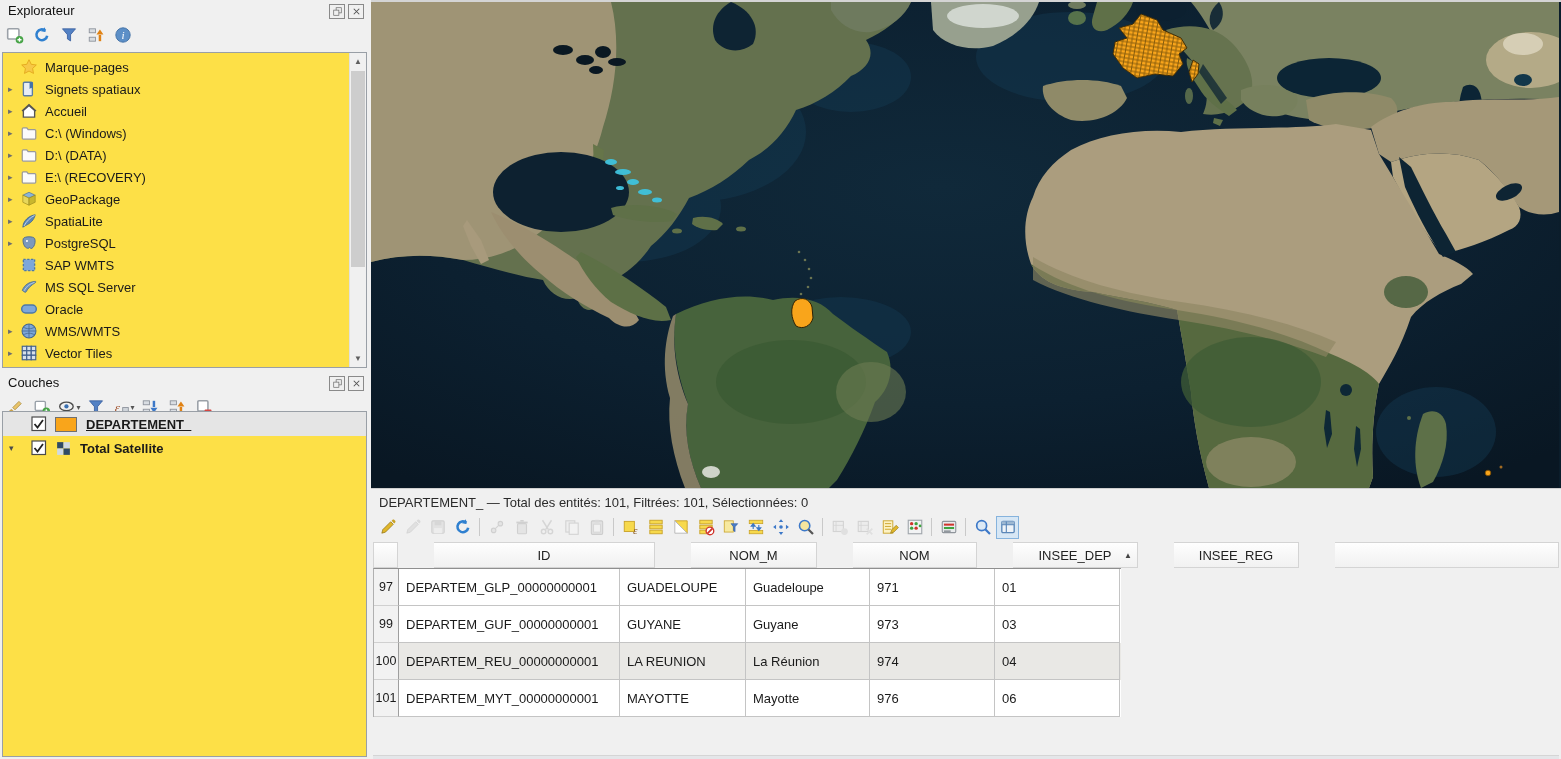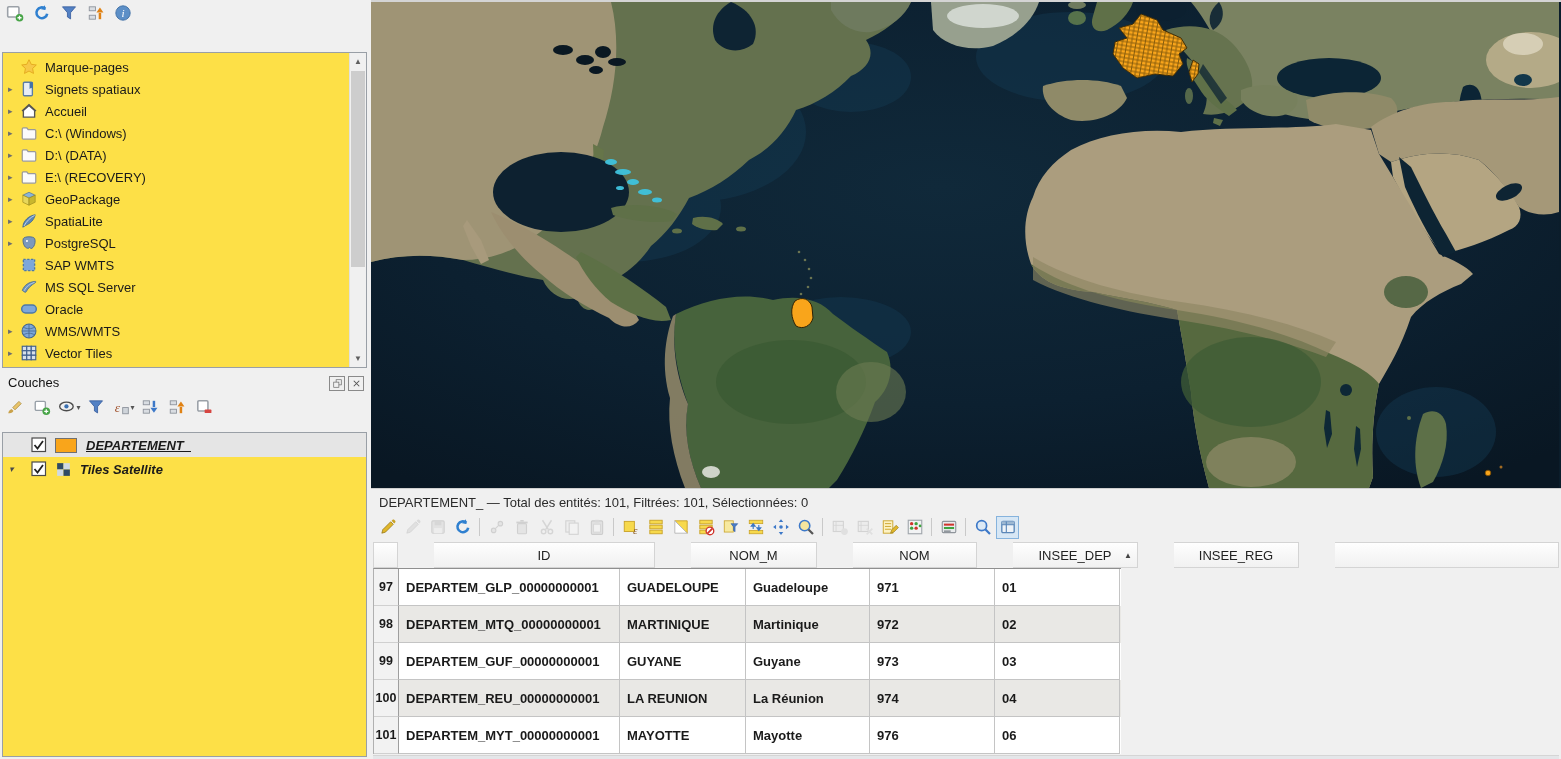--- a/index.html
+++ b/index.html
@@ -24,21 +24,21 @@
   .tw-arrow { width:15px; padding-left:5px; font-size:9px; color:#6d6d6d; flex:none; }
   .tw-icon { width:18px; height:18px; margin:0 7px 0 2px; flex:none; }
   .tw-label { white-space:nowrap; }
 
   .vscroll { position:absolute; right:0; top:0; bottom:0; width:17px; background:#f0f0f0; border-left:1px solid #e0e0e0; }
   .vs-btn { position:absolute; left:0; right:0; height:17px; color:#5f5f5f; font-size:8px; text-align:center; line-height:17px; }
   .vs-up { top:0; } .vs-down { bottom:0; }
   .vs-thumb { position:absolute; left:1px; right:1px; top:18px; height:196px; background:#cdcdcd; }
 
   #layers-panel { top:372px; height:387px; }
-  #layers-panel .treebox { top:60px; bottom:2px;font-style:italic; }
+  #layers-panel .treebox { top:39px; bottom:2px; }
   .layer-row { height:24px; display:flex; align-items:center; }
   .layer-row.sel { background:#e5e5e5; }
   .lr-arrow { width:16px; padding-left:6px; font-size:9px; color:#4a4a4a; flex:none; }
   .lr-check { width:16px; height:16px; margin:0 8px 0 12px; flex:none; }
   .lr-swatch { width:22px; height:15px; margin-right:9px; border:1px solid #707070; flex:none; }
   .lr-icon { width:17px; height:17px; margin-right:8px; flex:none; }
   .lr-label { font-weight:bold; }
   .lr-label.und { text-decoration:underline; }
 
   #map { position:absolute; left:371px; top:0; width:1190px; height:489px; border-top:2px solid #d4d4d4; border-bottom:1px solid #cfcfcf; background:#0b1d2b; }
@@ -48,32 +48,52 @@
   .t-toolbar { display:flex; align-items:center; gap:2px; padding:4px 0 0 5px; height:30px; }
   .t-toolbar .tbtn { width:23px; height:23px; }
 
   #grid { position:absolute; left:2px; top:52px; right:2px; bottom:5px; }
   .g-head { display:flex; height:26px;gap:36px; }
   .g-hcell { background:linear-gradient(#fefefe,#f1f1f1); border:1px solid #d4d4d4; border-left:none; position:relative; display:flex; align-items:center; justify-content:center; font-size:13px; color:#222; }
   .g-hcell:first-child { border-left:1px solid #d4d4d4; }
   .g-hfill { flex:1; background:linear-gradient(#fefefe,#f1f1f1); border:1px solid #d4d4d4; border-left:none; }
   .sort-arrow { position:absolute; right:5px; top:8px; font-size:8px; color:#444; }
   .g-body { border-top:1px solid #8f8f8f; width:748px; border-left:1px solid #b0b0b0; }
-  .g-row { display:flex; height:37px; background:#fff;font-weight:bold; }
+  .g-row { display:flex; height:37px; background:#fff; }
   .g-row.alt { background:#e9e8e5; }
   .g-rownum { width:25px; background:#f2f2f2; border-right:1px solid #9e9e9e; border-bottom:1px solid #d0d0d0; display:flex; align-items:center; justify-content:center; font-size:12.5px; flex:none; }
   .g-cell { padding:16px 7px; display:flex; align-items:center; border-right:1px solid #c4c4c4; border-bottom:1px solid #c4c4c4; overflow:hidden; white-space:nowrap; flex:none; }
   .hscrollbar { position:absolute; left:2px; right:2px; bottom:0; height:4px; background:#e4e6e9; border-top:1px solid #d5d5d5; }
 
   svg { display:block; }
 </style>
 </head>
 <body>
 
 <div class="panel" id="explorer" style="top:0;height:371px;">
+  <div class="panel-titlebar">
+    <span class="panel-title">Explorateur</span>
+    <span class="winbtns" id="explorer-winbtns">
+        <button class="winbtn">
+          <span>
+            <svg viewBox="0 0 16 16" width="11" height="11">
+              <rect x="6" y="2.5" width="7.5" height="7.5" fill="none" stroke="#666"></rect>
+              <rect x="2.5" y="6" width="7.5" height="7.5" fill="#f0f0f0" stroke="#666"></rect>
+            </svg>
+          </span>
+        </button>
+        <button class="winbtn">
+          <span>
+            <svg viewBox="0 0 16 16" width="11" height="11">
+              <path d="M4 4l8 8M12 4l-8 8" stroke="#555" stroke-width="1.5"></path>
+            </svg>
+          </span>
+        </button>
+      </span>
+  </div>
   <div class="toolbar" id="explorer-toolbar">
       <button class="tbtn">
         <span>
           <svg viewBox="0 0 16 16" width="18" height="18">
             <rect x="1.5" y="2.5" width="10" height="9" rx="1" fill="#fff" stroke="#9ba1a8" stroke-width="1.4"></rect>
             <circle cx="12" cy="12.2" r="3.4" fill="#47a447"></circle>
             <path d="M12 10.4v3.6M10.2 12.2h3.6" stroke="#fff" stroke-width="1.2"></path>
           </svg>
         </span>
       </button>
@@ -381,21 +401,21 @@
             </svg>
           </span>
           <span class="lr-icon">
             <svg viewBox="0 0 16 16" width="17" height="17">
               <rect x="2" y="2" width="6" height="6" fill="#2f4a66"></rect>
               <rect x="8" y="2" width="6" height="6" fill="#cfd9e4"></rect>
               <rect x="2" y="8" width="6" height="6" fill="#cfd9e4"></rect>
               <rect x="8" y="8" width="6" height="6" fill="#2f4a66"></rect>
             </svg>
           </span>
-          <span class="lr-label">Tiles Satellite</span>
+          <span class="lr-label">Total Satellite</span>
         </div>
       </div>
   </div>
 </div>
 
 <div id="map">
 <svg width="1188" height="486" viewBox="0 0 1188 486">
   <defs>
     <radialGradient id="oceanG" cx="48%" cy="38%" r="75%">
       <stop offset="0%" stop-color="#10293a"></stop>
@@ -769,28 +789,20 @@
       </div>
     <div class="g-body" id="grid-body">
         <div class="g-row">
           <div class="g-rownum">97</div>
           <div class="g-cell" style="width:221px">DEPARTEM_GLP_00000000001</div>
           <div class="g-cell" style="width:126px">GUADELOUPE</div>
           <div class="g-cell" style="width:124px">Guadeloupe</div>
           <div class="g-cell" style="width:125px">971</div>
           <div class="g-cell" style="width:125px">01</div>
         </div>
-        <div class="g-row alt">
-          <div class="g-rownum">98</div>
-          <div class="g-cell" style="width:221px">DEPARTEM_MTQ_00000000001</div>
-          <div class="g-cell" style="width:126px">MARTINIQUE</div>
-          <div class="g-cell" style="width:124px">Martinique</div>
-          <div class="g-cell" style="width:125px">972</div>
-          <div class="g-cell" style="width:125px">02</div>
-        </div>
         <div class="g-row">
           <div class="g-rownum">99</div>
           <div class="g-cell" style="width:221px">DEPARTEM_GUF_00000000001</div>
           <div class="g-cell" style="width:126px">GUYANE</div>
           <div class="g-cell" style="width:124px">Guyane</div>
           <div class="g-cell" style="width:125px">973</div>
           <div class="g-cell" style="width:125px">03</div>
         </div>
         <div class="g-row alt">
           <div class="g-rownum">100</div>

